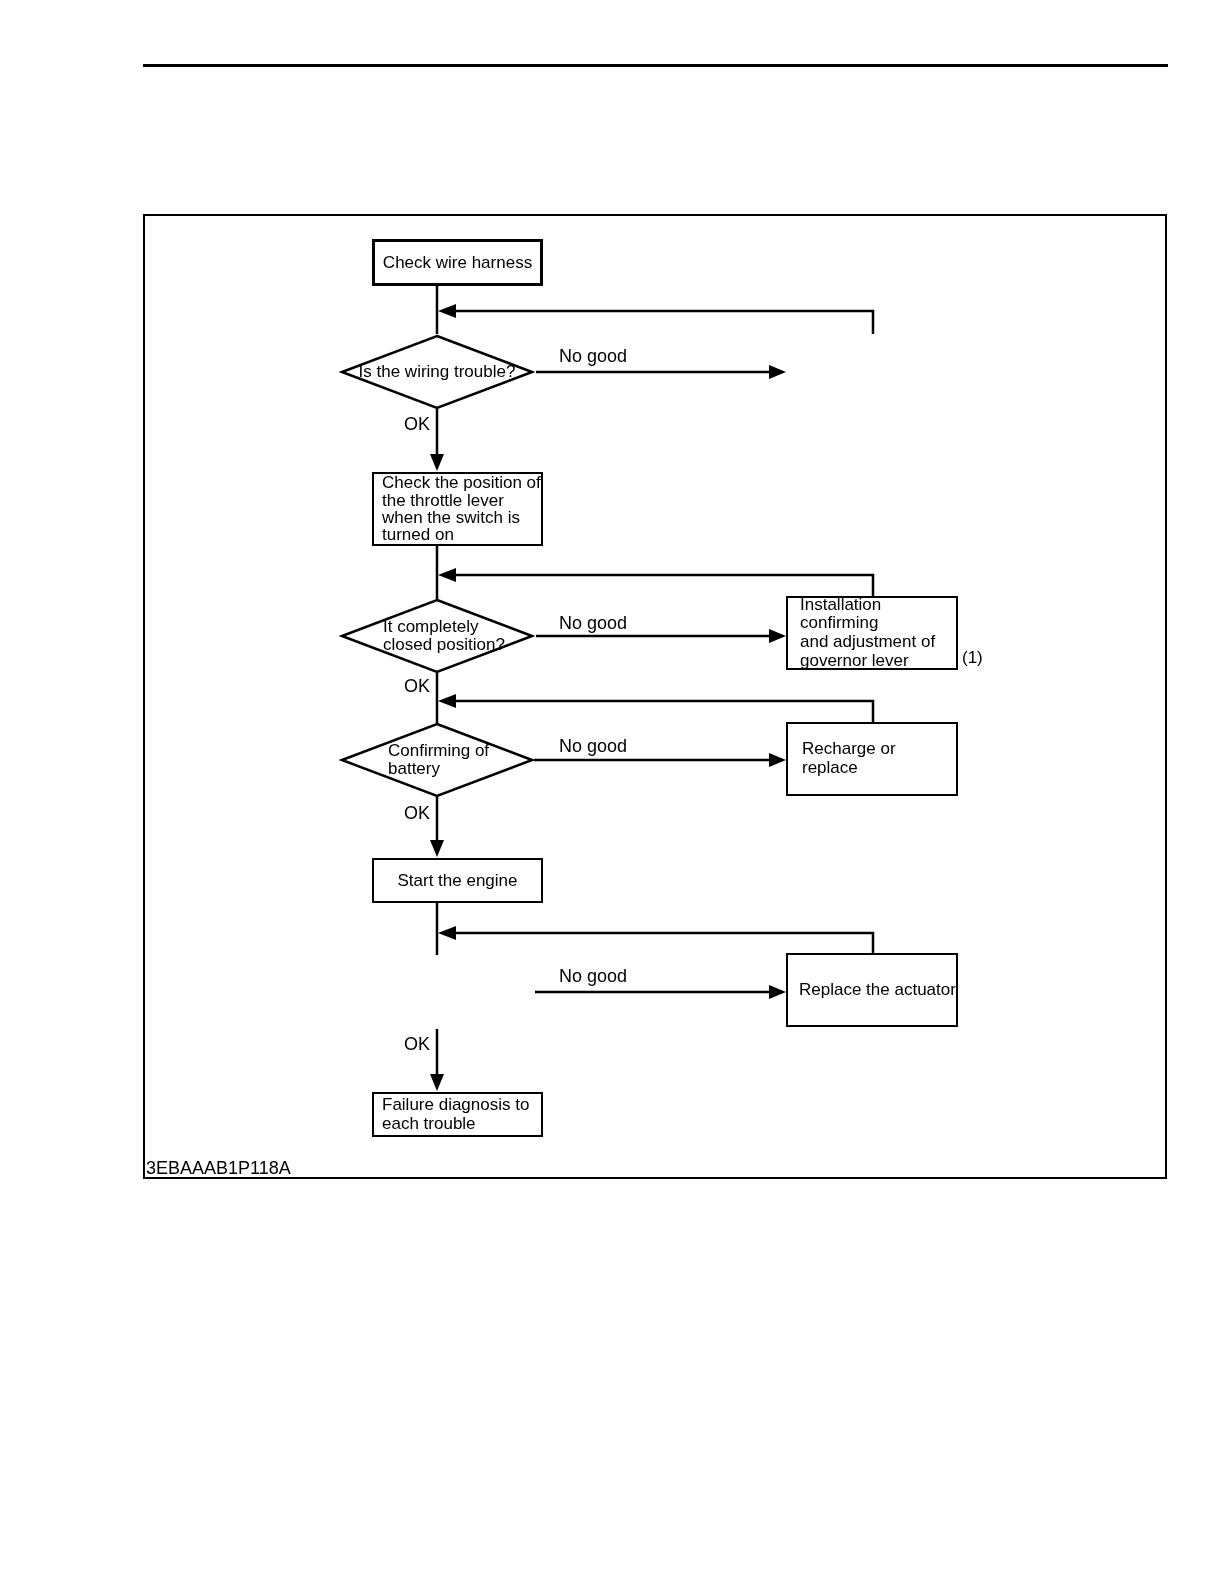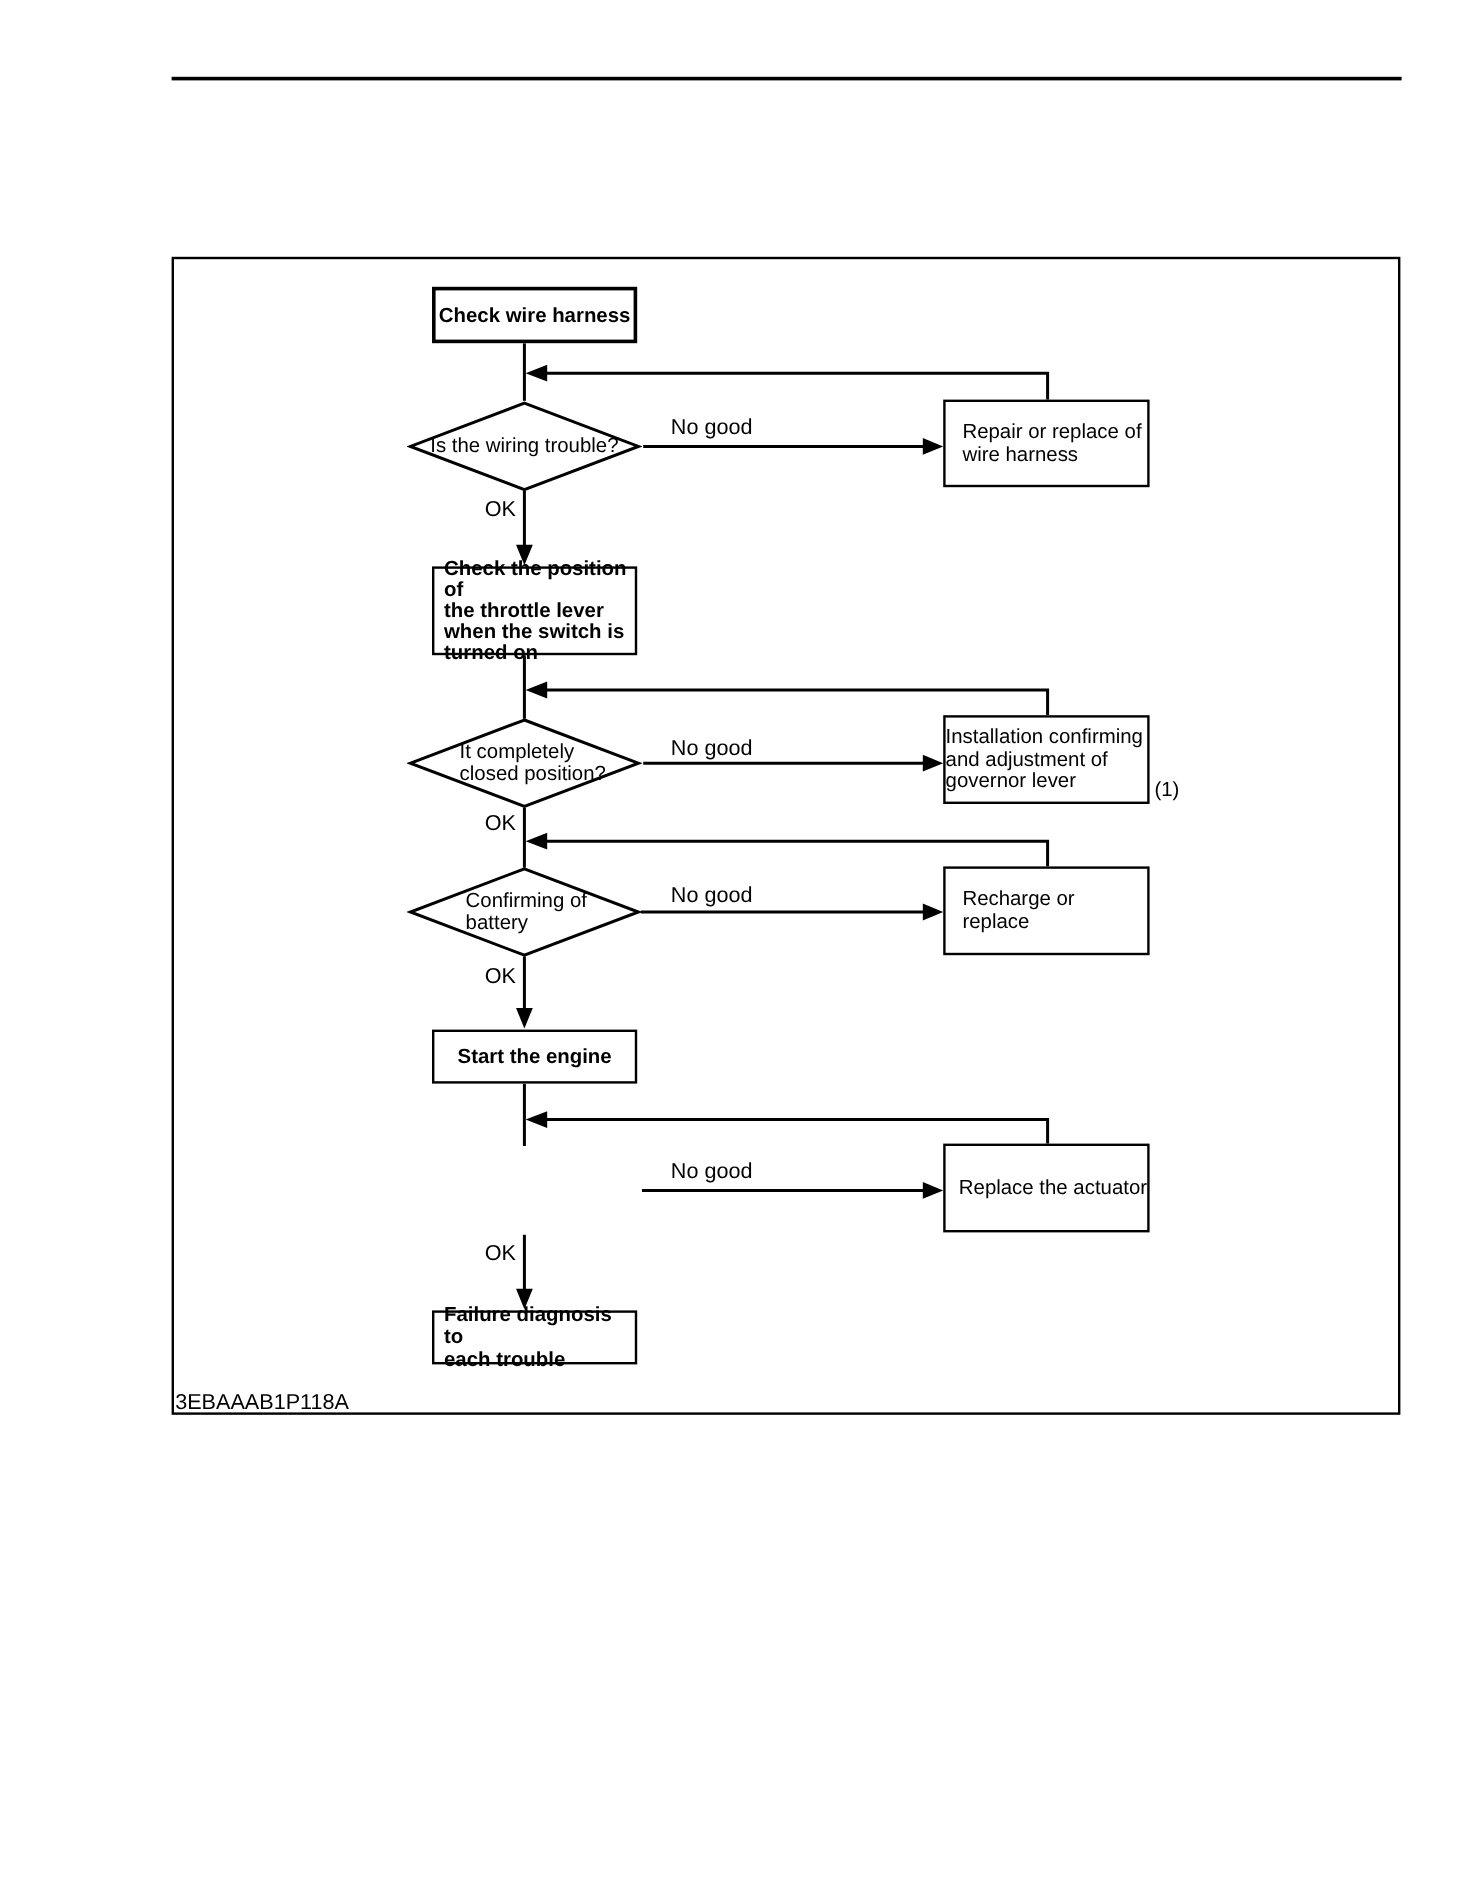--- a/index.html
+++ b/index.html
@@ -4,21 +4,21 @@
 <style>
   html,body{margin:0;padding:0;background:#ffffff;}
   #page{position:relative;width:1224px;height:1584px;background:#ffffff;
         font-family:"Liberation Sans",sans-serif;color:#000;overflow:hidden;}
   .abs{position:absolute;}
   #top-rule{left:143px;top:64px;width:1025px;height:3px;background:#000;}
   #frame{left:143px;top:214px;width:1024px;height:965px;border:2px solid #000;box-sizing:border-box;background:transparent;}
   #connectors{left:0;top:0;pointer-events:none;}
   .node{position:absolute;box-sizing:border-box;background:#fff;border:2px solid #000;
         display:flex;flex-direction:column;justify-content:center;font-size:17px;}
-  .lbox{left:360px;width:171px;font-weight:bold;}
+  .lbox{left:372px;width:171px;}
   .rbox{left:786px;width:172px;}
   .thick{border-width:3px;}
   .center{align-items:center;text-align:center;}
   .lines{white-space:pre-line;}
   .tight{line-height:17.4px;}
   .roomy{line-height:18.6px;}
   .diamond{position:absolute;left:339px;width:196px;height:76px;}
   .diamond svg{position:absolute;left:0;top:0;display:block;}
   .dtext{position:absolute;left:0;top:0;right:0;bottom:0;display:flex;flex-direction:column;
          justify-content:center;font-size:17px;line-height:18px;}
@@ -73,43 +73,39 @@
   </div>
 
   <div class="diamond" style="top:334px">
     <svg width="196" height="76" viewBox="0 0 196 76">
       <polygon points="98,2 193,38 98,74 3,38" fill="#ffffff" stroke="#000000" stroke-width="2.5"></polygon>
     </svg>
     <div class="dtext centered">Is the wiring trouble?</div>
   </div>
   <div class="abs edge-label" style="left:559px;top:346px">No good</div>
   <div class="abs edge-label" style="left:404px;top:414px">OK</div>
-  <div class="node rbox" style="top:333px;height:73px">
-    <div class="lines roomy" style="padding-left:14px">Repair or replace of
-wire harness</div>
-  </div>
 
   <div class="node lbox" style="top:472px;height:74px">
     <div class="lines tight" style="padding-left:8px">Check the position of
 the throttle lever
 when the switch is
 turned on</div>
   </div>
 
   <div class="diamond" style="top:598px">
     <svg width="196" height="76" viewBox="0 0 196 76">
       <polygon points="98,2 193,38 98,74 3,38" fill="#ffffff" stroke="#000000" stroke-width="2.5"></polygon>
     </svg>
     <div class="dtext lines" style="padding-left:44px">It completely
 closed position?</div>
   </div>
   <div class="abs edge-label" style="left:559px;top:613px">No good</div>
   <div class="abs edge-label" style="left:404px;top:676px">OK</div>
   <div class="node rbox" style="top:596px;height:74px">
-    <div class="lines roomy" style="">Installation confirming
+    <div class="lines roomy" style="padding-left:12px">Installation confirming
 and adjustment of
 governor lever</div>
   </div>
   <div id="governor-note" class="abs">(1)</div>
 
   <div class="diamond" style="top:722px">
     <svg width="196" height="76" viewBox="0 0 196 76">
       <polygon points="98,2 193,38 98,74 3,38" fill="#ffffff" stroke="#000000" stroke-width="2.5"></polygon>
     </svg>
     <div class="dtext lines" style="padding-left:49px">Confirming of

